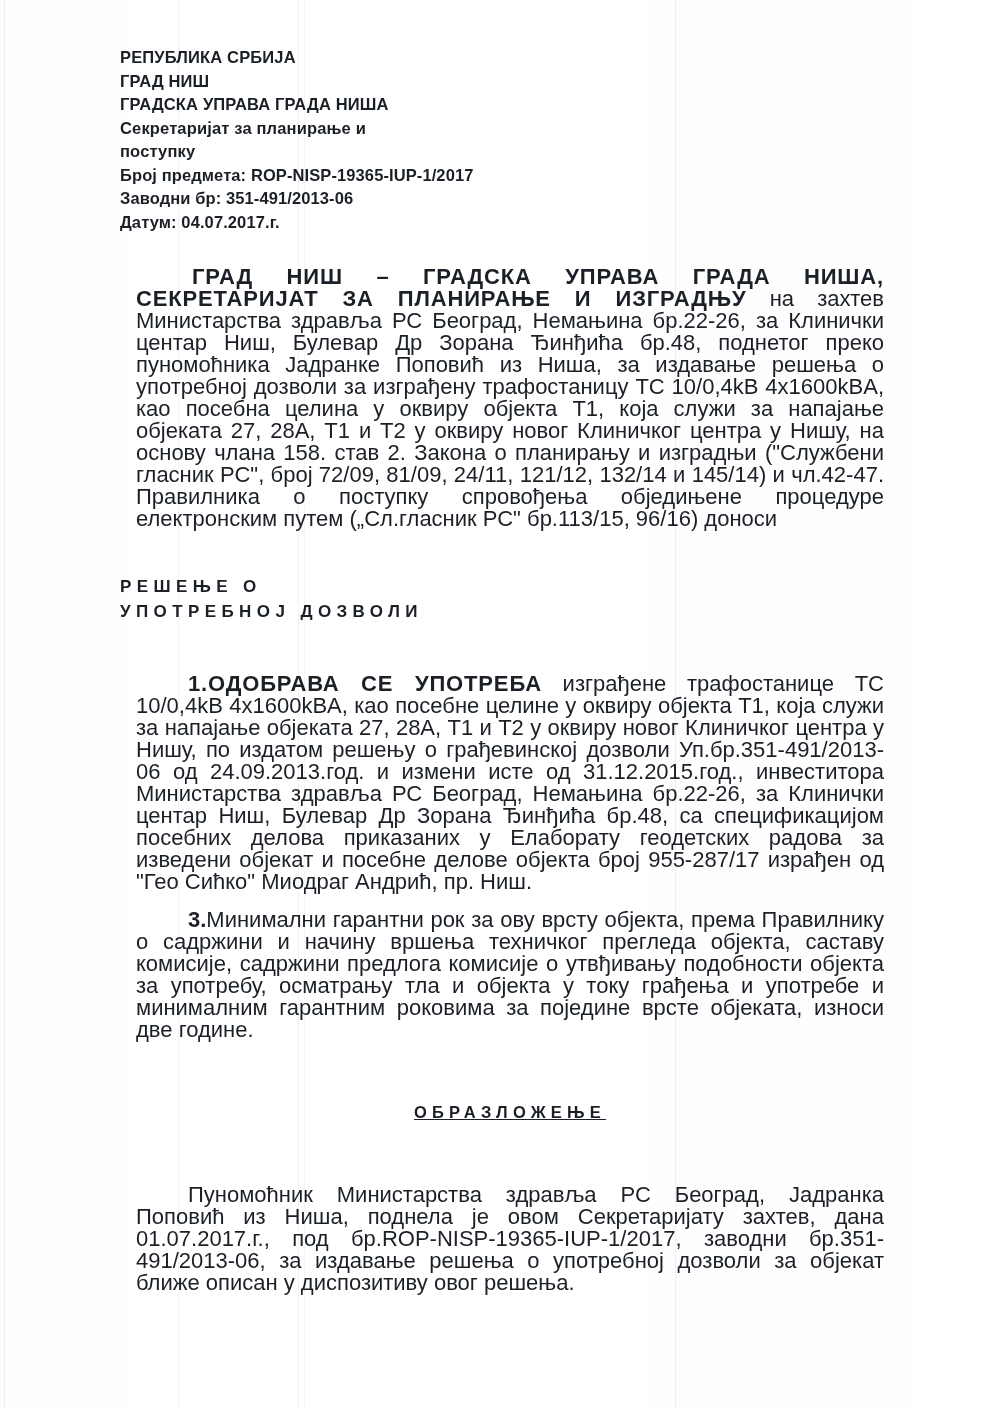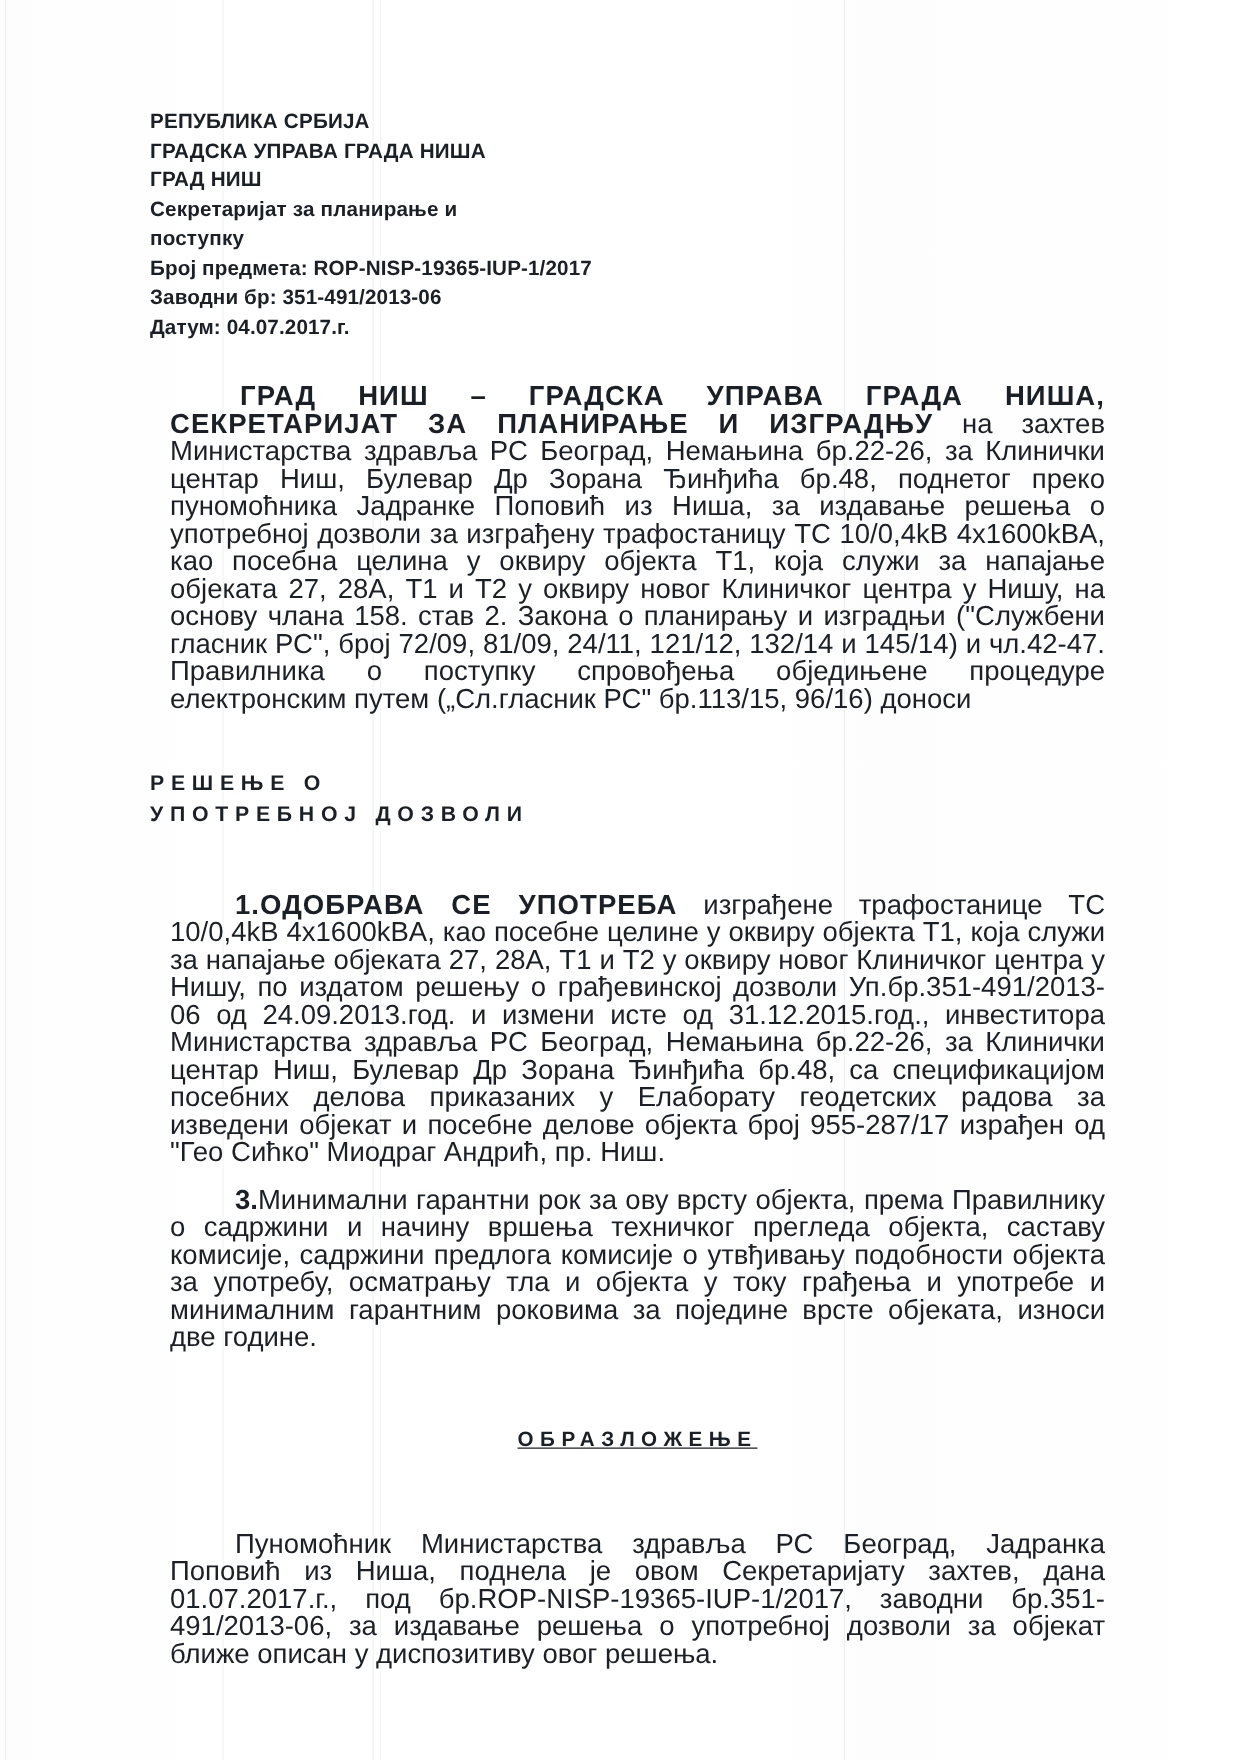--- a/index.html
+++ b/index.html
@@ -40,21 +40,21 @@
     position: absolute;
     inset: 0;
     background: linear-gradient(90deg,#fdfdfe 0%,#ffffff 18%,#ffffff 62%,#fdfdfe 70%,#ffffff 100%);
   }
 
   .page {
     position: relative;
     z-index: 1;
     width: 780px;
     margin: 0 auto 0 120px;
-    padding-top: 86px;
+    padding-top: 46px;
     box-sizing: content-box;
   }
 
   
   .letterhead {
     font-weight: bold;
     font-size: 16.5px;
     line-height: 23.5px;
     letter-spacing: 0.15px;
     white-space: nowrap;
@@ -116,22 +116,22 @@
   <div class="scan-line l2"></div>
   <div class="scan-line l3"></div>
   <div class="scan-line l4"></div>
   <div class="scan-line l5"></div>
 </div>
 
 <div class="page">
 
   <div class="letterhead">
     <span class="lh-line">РЕПУБЛИКА СРБИЈА</span>
+    <span class="lh-line">ГРАД НИШ</span>
     <span class="lh-line">ГРАДСКА УПРАВА ГРАДА НИША</span>
-    <span class="lh-line">ГРАД НИШ</span>
     <span class="lh-line">Секретаријат за планирање и</span>
     <span class="lh-line">поступку</span>
     <span class="lh-line lh-mono">Број предмета: ROP-NISP-19365-IUP-1/2017</span>
     <span class="lh-line lh-mono">Заводни бр: 351-491/2013-06</span>
     <span class="lh-line lh-mono">Датум: 04.07.2017.г.</span>
   </div>
 
   <p class="body-par par-intro"><span class="indent"></span><strong class="caps-wide">ГРАД НИШ – ГРАДСКА УПРАВА ГРАДА НИША, СЕКРЕТАРИЈАТ ЗА ПЛАНИРАЊЕ И ИЗГРАДЊУ</strong><span> на захтев Министарства здравља РС Београд, Немањина бр.22-26, за Клинички центар Ниш, Булевар Др Зорана Ђинђића бр.48, поднетог преко пуномоћника Јадранке Поповић из Ниша, за издавање решења о употребној дозволи за изграђену трафостаницу ТС 10/0,4kB 4x1600kBA, као посебна целина у оквиру објекта Т1, која служи за напајање објеката 27, 28А, Т1 и Т2 у оквиру новог Клиничког центра у Нишу, на основу члана 158. став 2. Закона о планирању и изградњи ("Службени гласник РС", број 72/09, 81/09, 24/11, 121/12, 132/14 и 145/14) и чл.42-47. Правилника о поступку спровођења обједињене процедуре електронским путем („Сл.гласник РС" бр.113/15, 96/16) доноси</span></p>
 
   <div class="title-block">

